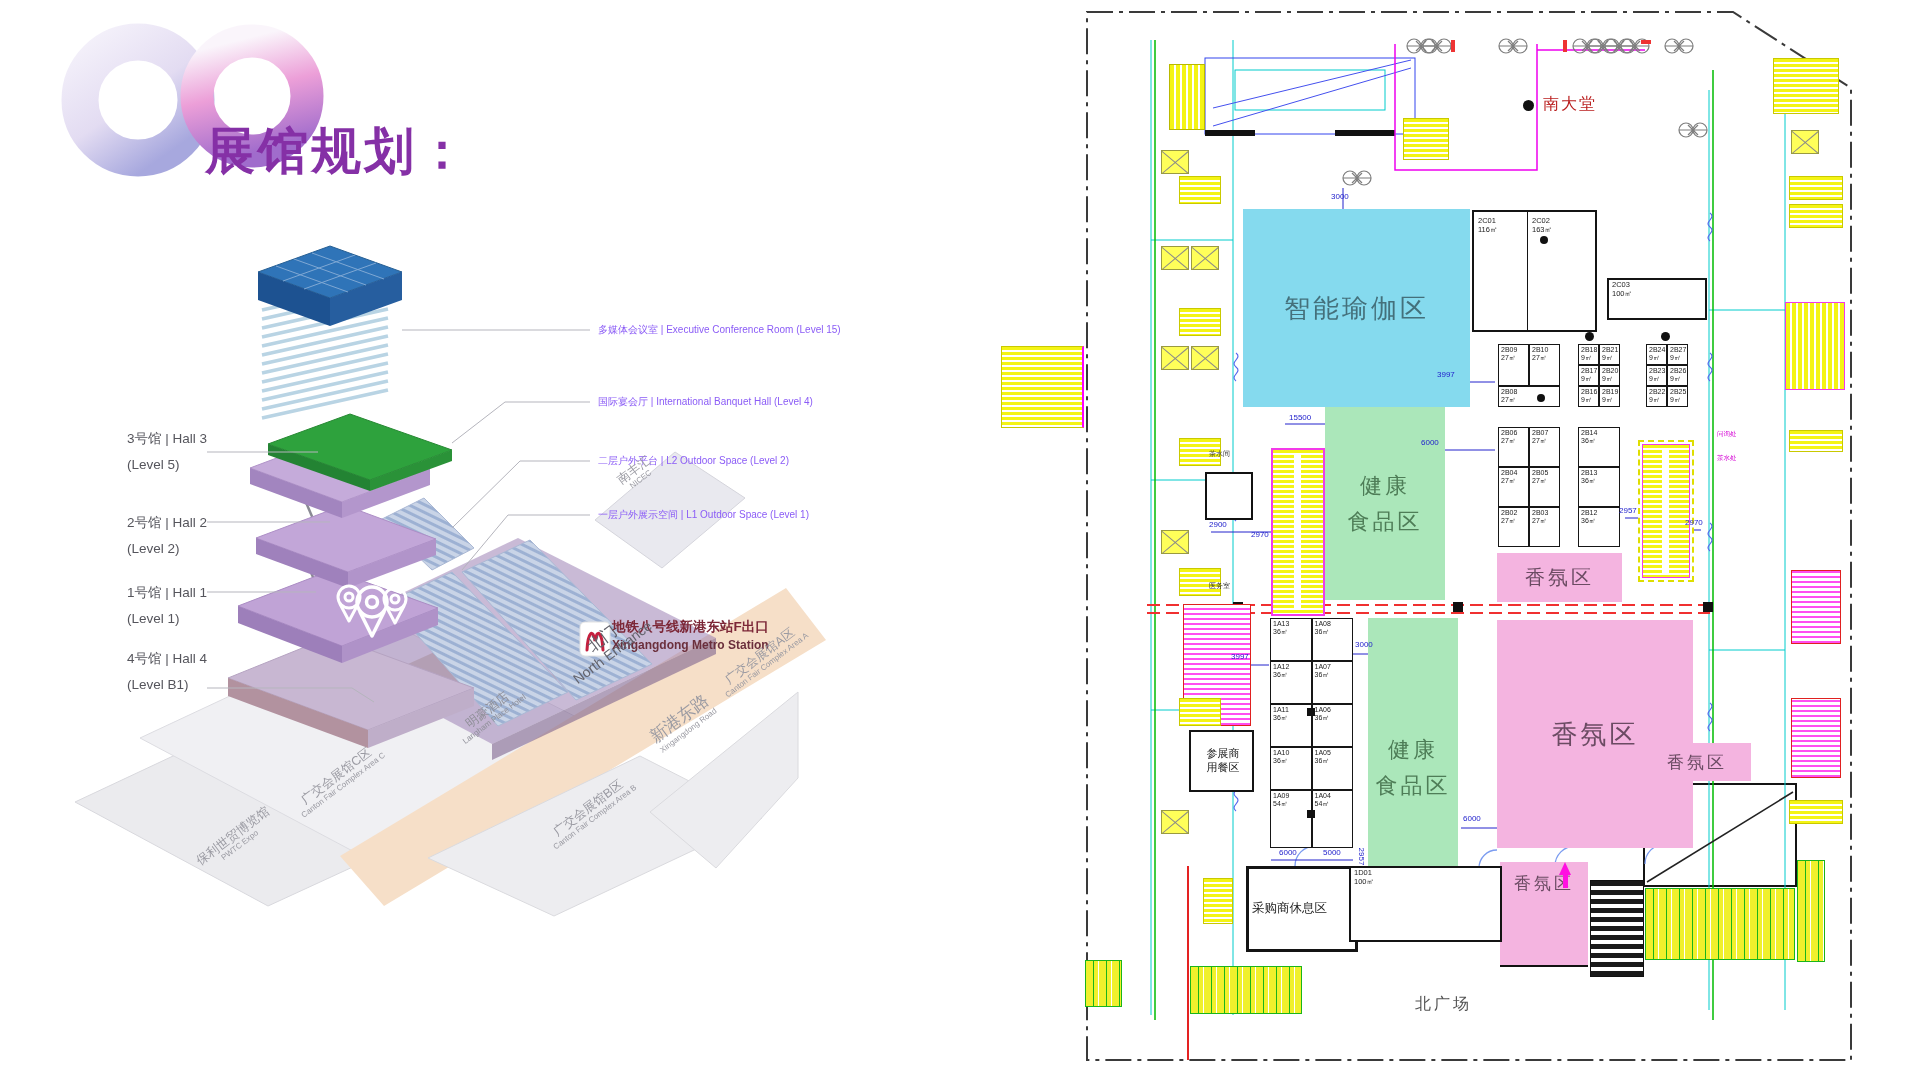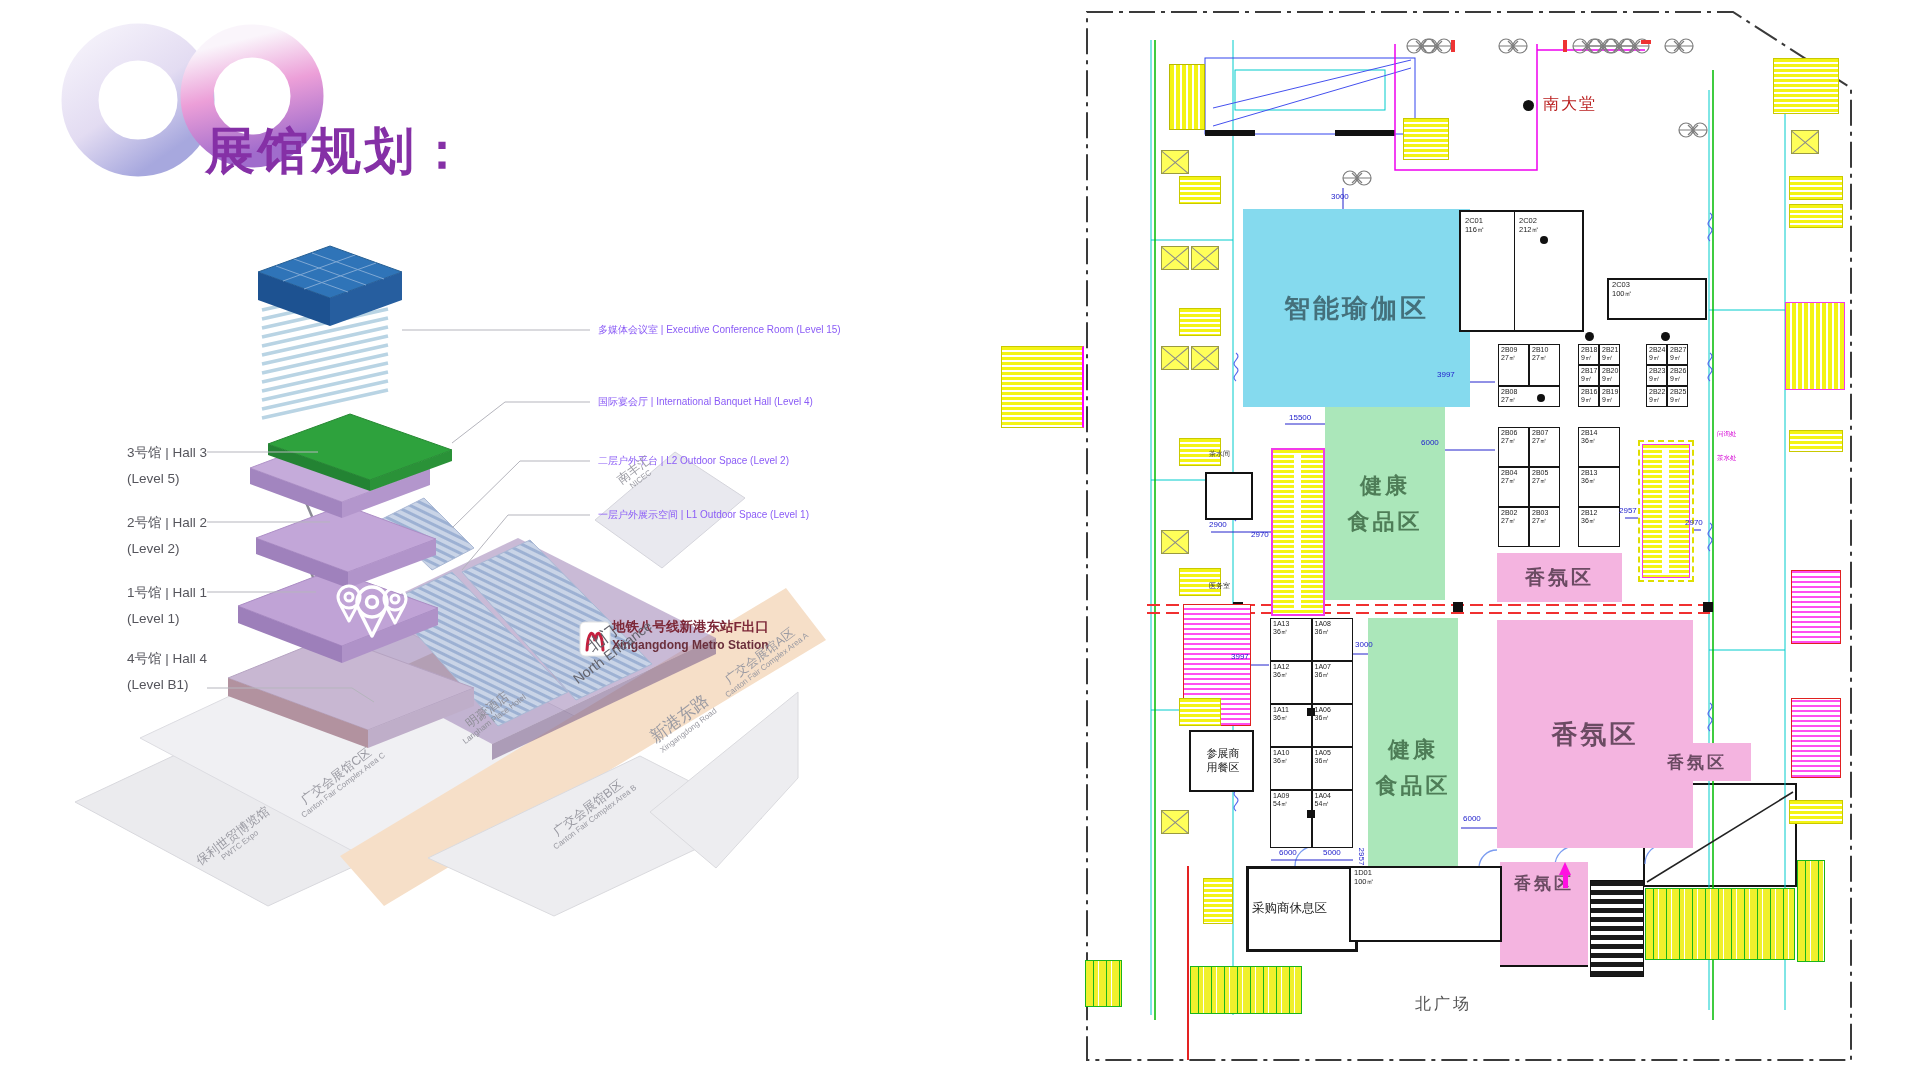--- a/index.html
+++ b/index.html
@@ -11,21 +11,21 @@
   .rlabel{position:absolute;left:598px;font-size:10px;color:#8b5cf6;white-space:nowrap}
   .llabel{position:absolute;left:127px;font-size:13.5px;color:#55555c;line-height:26px;white-space:nowrap}
   .site{position:absolute;text-align:center;transform:rotate(-37deg);color:#9a9aa2;line-height:1.15;white-space:nowrap}
   .site .zh{font-size:12.5px}
   .site .en{font-size:8px}
   .metrozh{position:absolute;left:612px;top:618px;font-size:13.5px;font-weight:bold;color:#7c2737;white-space:nowrap}
   .metroen{position:absolute;left:612px;top:638px;font-size:12px;font-weight:bold;color:#6b2f3c;white-space:nowrap}
   
   .plan{position:absolute;left:1085px;top:10px;width:770px;height:1052px}
   .zone{position:absolute;display:flex;align-items:center;justify-content:center;flex-direction:column}
-  .ztext{letter-spacing:3px;font-weight:700}
+  .ztext{letter-spacing:3px;font-weight:400}
   .booths{position:absolute;display:grid;background:#fff}
   .c{border:1px solid #161616;font-size:7px;line-height:1.2;color:#222;padding:1px 0 0 2px;overflow:hidden;background:#fff}
   .c i{display:block;font-style:normal}
   .roombox{position:absolute;background:#fff;border:2px solid #141414;font-size:7.5px;color:#222;line-height:1.25;padding:0 0 0 3px}
   .roombox i{display:block;font-style:normal}
   .dim{position:absolute;color:#2222cc;font-size:8px;white-space:nowrap}
   .dot{position:absolute;background:#111;border-radius:50%}
   .hatchY{position:absolute;background:repeating-linear-gradient(180deg,#f4f414 0 3px,#fff 3px 5px);border:1px solid #c9c900}
   .hatchYv{position:absolute;background:repeating-linear-gradient(90deg,#f4f414 0 4px,#fff 4px 6px);border:1px solid #b9b900}
   .combYG{position:absolute;background:repeating-linear-gradient(90deg,#f0f02c 0 7px,#1ab51a 7px 8px,#f0f02c 8px 12px,#fff 12px 13px);border:1px solid #1ab51a}
@@ -197,21 +197,21 @@
     <rect x="580" y="622" width="30" height="34" rx="5" fill="#fff" stroke="#e2e2e2"></rect>
     <path d="M587,650 C588,632 593,628 595,641 C597,628 602,632 603,650" stroke="#c41f3e" stroke-width="3" fill="none" stroke-linecap="round"></path>
   </g>
 </svg>
 
 <div class="rlabel" style="top:323px">多媒体会议室 | Executive Conference Room (Level 15)</div>
 <div class="rlabel" style="top:395px">国际宴会厅 | International Banquet Hall (Level 4)</div>
 <div class="rlabel" style="top:454px">二层户外平台 | L2 Outdoor Space (Level 2)</div>
 <div class="rlabel" style="top:508px">一层户外展示空间 | L1 Outdoor Space (Level 1)</div>
 
-<div class="llabel" style="top:440px"><span>3号馆 | Hall 3</span><br><span>(Level 5)</span></div>
+<div class="llabel" style="top:426px"><span>3号馆 | Hall 3</span><br><span>(Level 5)</span></div>
 <div class="llabel" style="top:510px"><span>2号馆 | Hall 2</span><br><span>(Level 2)</span></div>
 <div class="llabel" style="top:580px"><span>1号馆 | Hall 1</span><br><span>(Level 1)</span></div>
 <div class="llabel" style="top:646px"><span>4号馆 | Hall 4</span><br><span>(Level B1)</span></div>
 
 <div class="metrozh">地铁八号线新港东站F出口</div>
 <div class="metroen">Xingangdong Metro Station</div>
 
 <div class="site" style="left:560px;top:628px;color:#62626b">
   <div class="zh" style="font-size:16px">北门</div>
   <div class="en" style="font-size:14px">North Entrance</div>
@@ -366,29 +366,29 @@
     <div class="ztext" style="font-size:26px;color:#6b4b63">香氛区</div>
   </div>
   <div class="zone" style="left:415px;top:852px;width:88px;height:105px;background:#f4b4e0;justify-content:flex-start;padding-top:10px;box-sizing:border-box;border-bottom:2px solid #111">
     <div class="ztext" style="font-size:17px;color:#6b4b63">香氛区</div>
   </div>
   <div class="zone" style="left:558px;top:733px;width:108px;height:38px;background:#f4b4e0">
     <div class="ztext" style="font-size:17px;color:#6b4b63">香氛区</div>
   </div>
   <div class="abs" style="left:558px;top:773px;width:150px;height:100px;border:2px solid #141414;background:#fff;z-index:-1"></div>
 
-  <div class="roombox" style="left:374px;top:200px;width:105px;height:102px;padding:8px">
+  <div class="roombox" style="left:387px;top:200px;width:105px;height:102px;padding:8px">
     <div style="position:absolute;left:53px;top:0;bottom:0;width:0;border-left:1.5px solid #141414"></div>
     <div style="position:absolute;left:4px;top:4px">
         <i>2C01</i>
         <i>116㎡</i>
       </div>
     <div style="position:absolute;left:58px;top:4px">
         <i>2C02</i>
-        <i>212㎡</i>
+        <i>163㎡</i>
       </div>
   </div>
   <div class="dot" style="left:455px;top:226px;width:8px;height:8px"></div>
   <div class="roombox" style="left:522px;top:268px;width:93px;height:38px">
     <i>2C03</i>
       <i>100㎡</i>
   </div>
   <div class="tinytxt" style="left:318px;top:130px;color:#223;font-size:8px">
     <span>1D09</span><br><span>208㎡</span>
   </div>

